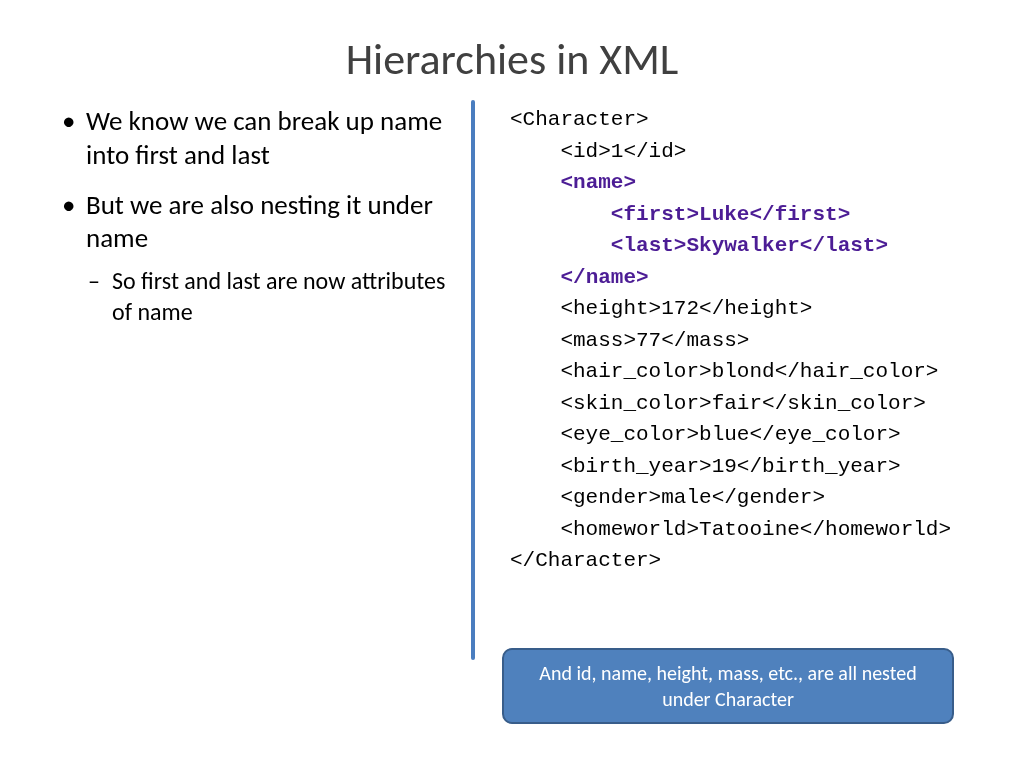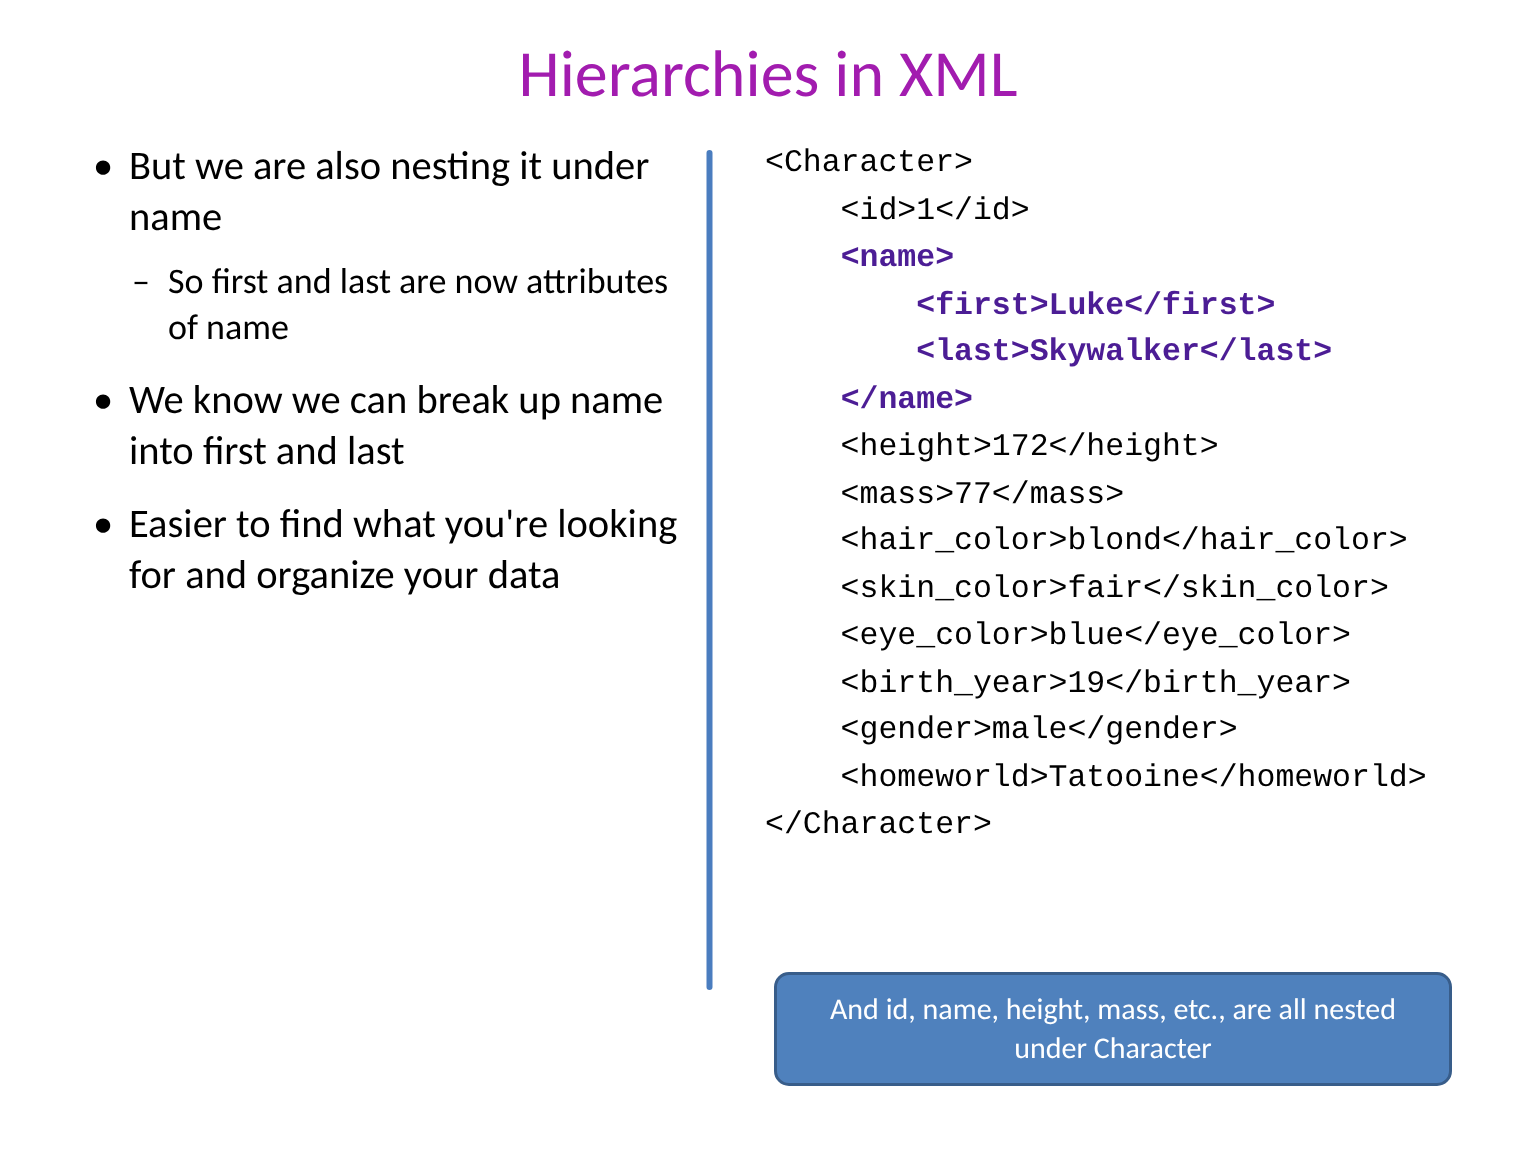--- a/index.html
+++ b/index.html
@@ -8,22 +8,22 @@
     height: 768px;
     background: #ffffff;
     font-family: Calibri, Arial, sans-serif;
     position: relative;
     overflow: hidden;
   }
   .slide-title {
     text-align: center;
     font-size: 44px;
     font-weight: 400;
-    color: #a21caf;
-    padding-top: 22px;
+    color: #404040;
+    padding-top: 32px;
     padding-bottom: 18px;
   }
   .columns {
     display: flex;
     padding: 0 40px 0 60px;
   }
   .left-col {
     width: 420px;
     padding-right: 20px;
   }
@@ -78,21 +78,21 @@
   .code-block {
     font-family: Consolas, "Courier New", monospace;
     font-size: 21px;
     line-height: 1.5;
     color: #000;
     white-space: pre;
   }
   .code-hl { color: #4c1d95; font-weight: bold; }
   .callout {
     position: absolute;
-    left: 516px;
+    left: 502px;
     top: 648px;
     width: 452px;
     background: #4f81bd;
     border: 2px solid #385d8a;
     border-radius: 10px;
     color: #ffffff;
     font-size: 20px;
     text-align: center;
     padding: 10px 18px;
     line-height: 1.3;
@@ -101,28 +101,27 @@
 </head>
 <body>
 
 <h1 class="slide-title">Hierarchies in XML</h1>
 
 <div class="divider"></div>
 
 <div class="columns">
   <div class="left-col">
     <ul class="bullets">
+      <li>We know we can break up name into first and last</li>
       <li>
         <span>But we are also nesting it under name</span>
         <ul>
           <li>So first and last are now attributes of name</li>
         </ul>
       </li>
-      <li>We know we can break up name into first and last</li>
-      <li>Easier to find what you're looking for and organize your data</li>
     </ul>
   </div>
 
   <div class="right-col">
 <div class="code-block"><span>&lt;Character&gt;</span>
 <span>    &lt;id&gt;1&lt;/id&gt;</span>
 <span>    </span><span class="code-hl">&lt;name&gt;</span>
 <span>        </span><span class="code-hl">&lt;first&gt;Luke&lt;/first&gt;</span>
 <span>        </span><span class="code-hl">&lt;last&gt;Skywalker&lt;/last&gt;</span>
 <span>    </span><span class="code-hl">&lt;/name&gt;</span>

